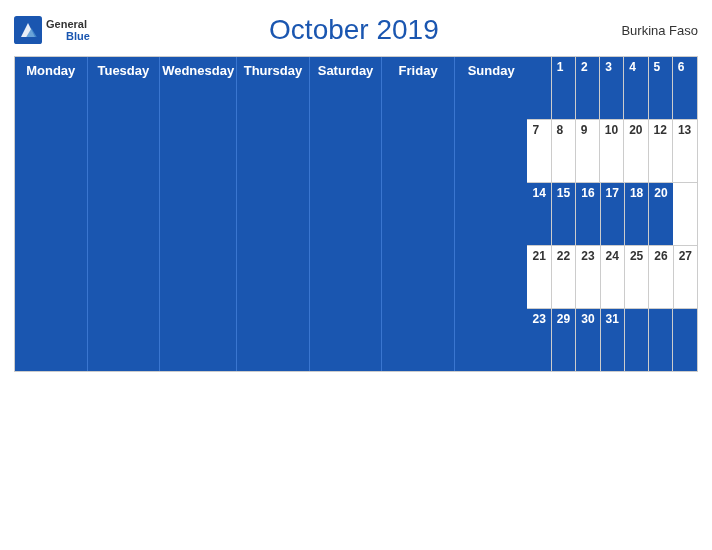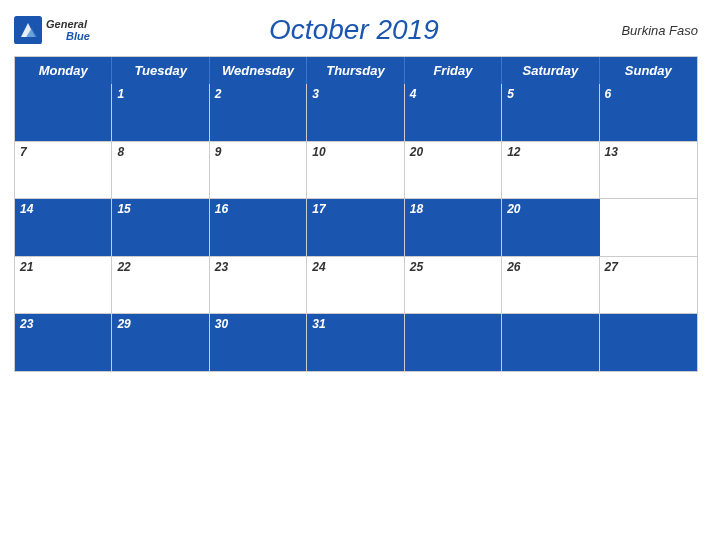--- a/index.html
+++ b/index.html
@@ -9,21 +9,20 @@
       font-family: Arial, sans-serif;
       background: #fff;
       overflow: hidden;
     }
     .calendar-wrapper {
       width: 712px;
       height: 386px;
       display: flex;
       flex-direction: column;
       padding: 10px 14px 14px 14px;
-      font-style: italic;
     }
     .header-area {
       display: flex;
       align-items: center;
       justify-content: space-between;
       margin-bottom: 6px;
       padding: 4px 0;
     }
     .logo-area {
       display: flex;
@@ -59,21 +58,21 @@
     }
     .country-name {
       font-size: 13px;
       color: #333;
       text-align: right;
       min-width: 80px;
     }
     .calendar-grid {
       flex: 1;
       display: flex;
-      flex-direction: column;
+      flex-direction: row;
       border: 1px solid #ccc;
     }
     .day-headers {
       display: grid;
       grid-template-columns: repeat(7, 1fr);
       background-color: #1a56b0;
     }
     .day-header {
       color: #fff;
       text-align: center;
@@ -143,22 +142,22 @@
     <div class="country-name">Burkina Faso</div>
   </div>
 
   <div class="calendar-grid">
 
     <div class="day-headers">
     <div class="day-header">Monday</div>
         <div class="day-header">Tuesday</div>
         <div class="day-header">Wednesday</div>
         <div class="day-header">Thursday</div>
+        <div class="day-header">Saturday</div>
         <div class="day-header">Friday</div>
-        <div class="day-header">Saturday</div>
         <div class="day-header">Sunday</div>
       </div>
 
     <div class="calendar-body">
     <div class="week-row">
           <div class="day-cell empty header-day"></div>
           <div class="day-cell header-day"><span class="day-number">1</span></div>
           <div class="day-cell header-day"><span class="day-number">2</span></div>
           <div class="day-cell header-day"><span class="day-number">3</span></div>
           <div class="day-cell header-day"><span class="day-number">4</span></div>

